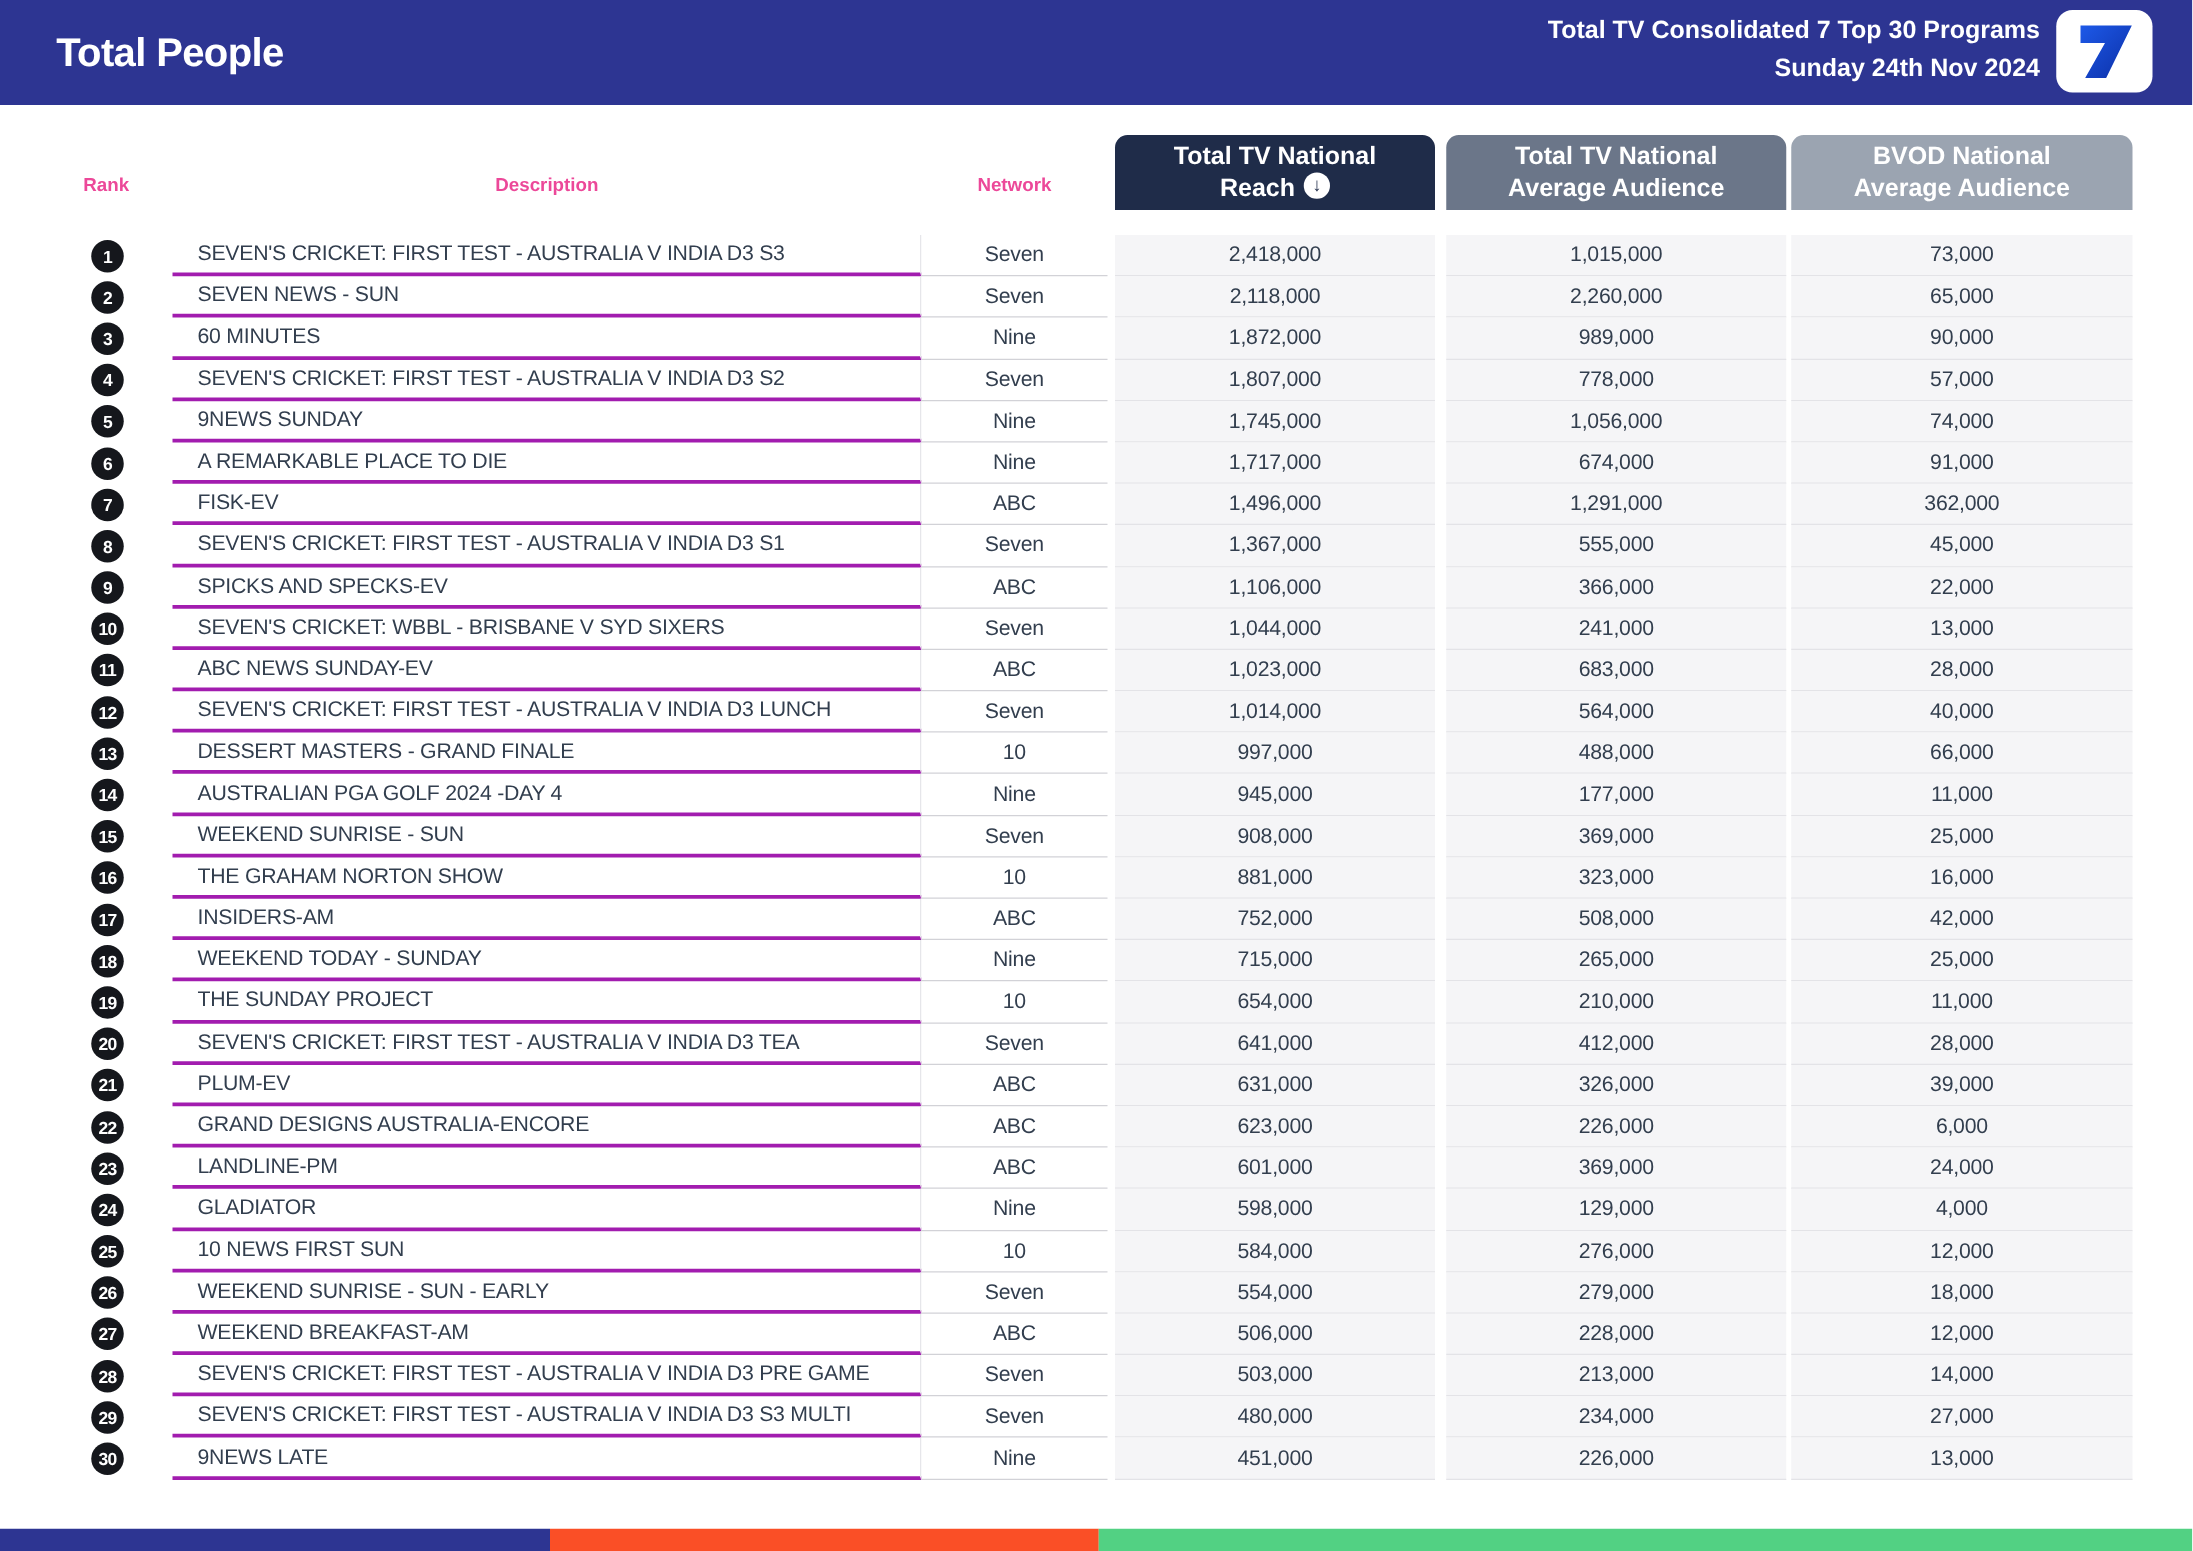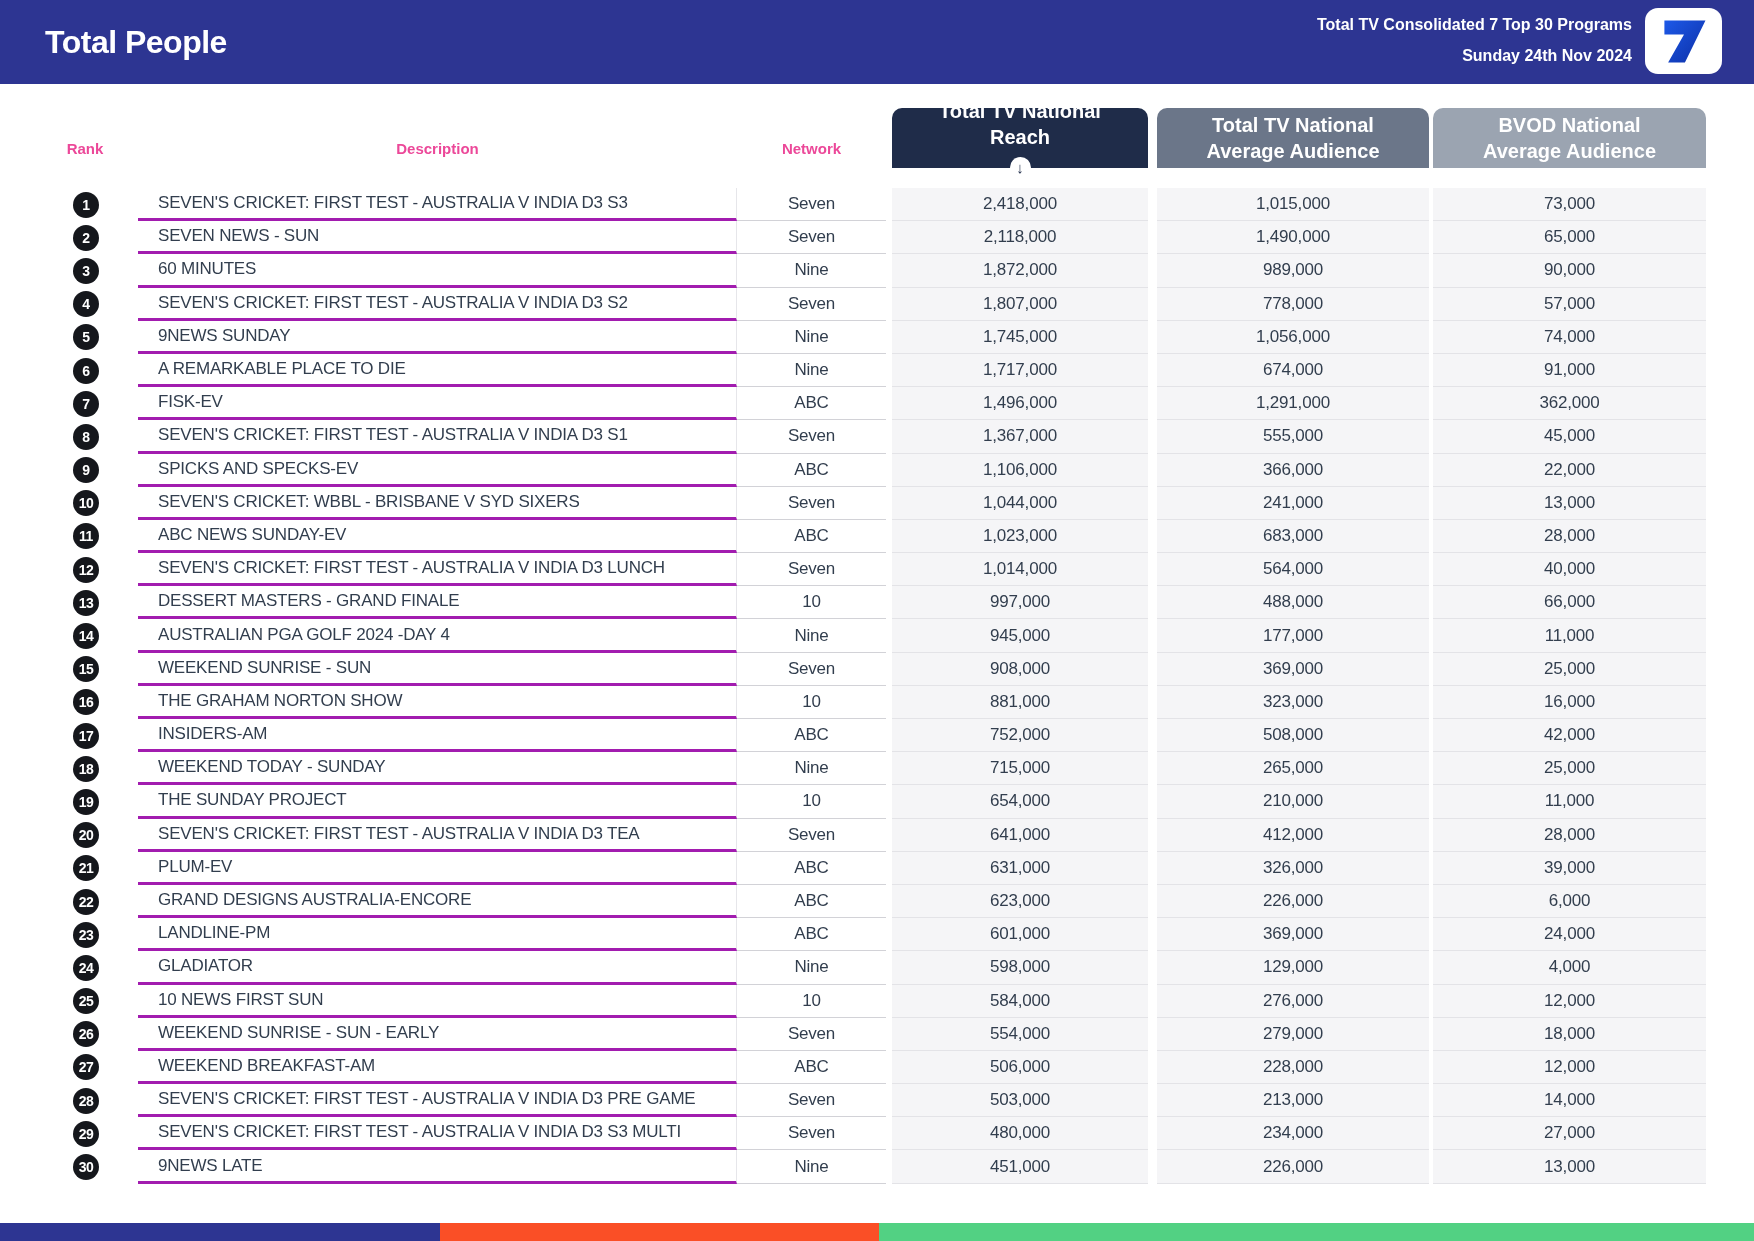--- a/index.html
+++ b/index.html
@@ -12,21 +12,21 @@
   .banner {
     position:absolute; left:0; top:0; width:1754px; height:84px;
     background:#2d3592;
   }
   .banner-title {
     position:absolute; left:45px; top:0; height:84px; line-height:84px;
     color:#fff; font-size:32px; font-weight:bold; letter-spacing:-0.5px;
   }
   .banner-right {
     position:absolute; right:122px; top:9px; text-align:right;
-    color:#fff; font-size:16px; font-weight:bold; line-height:31px;
+    color:#fff; font-size:20px; font-weight:bold; line-height:31px;
   }
   .seven-logo {
     position:absolute; right:32px; top:8px; width:77px; height:66px;
     background:#fff; border-radius:13px; display:flex; align-items:center; justify-content:center;
   }
   .seven-logo svg { width:56px; height:56px; }
 
   
   .grid {
     display:grid;
@@ -41,21 +41,21 @@
   }
   .th-rank { padding-left:32px; }
   .tab {
     height:60px; border-radius:10px 10px 0 0;
     display:flex; flex-direction:column; align-items:center; justify-content:center;
     color:#fff; font-size:20px; font-weight:bold; line-height:26px; text-align:center;
   }
   .tab-dark  { background:#1f2c49; }
   .tab-slate { background:#6b7689; }
   .tab-light { background:#9ba4b1; }
-  .tab-line2 { display:flex; align-items:center; gap:7px;flex-direction:column; }
+  .tab-line2 { display:flex; gap:7px; }
   .sort-circle {
     width:21px; height:21px; border-radius:50%; background:#fff;
     display:inline-flex; align-items:center; justify-content:center;
     color:#1f2c49; font-size:15px; font-weight:bold; line-height:1;
   }
 
   
   .tbody { position:absolute; left:0; top:188px; width:1754px; }
   .row { grid-auto-rows:33.2px; height:33.2px; }
   .cell { display:flex; align-items:center; color:#323e4e; font-size:17px; letter-spacing:-0.2px; }
@@ -147,21 +147,21 @@
 
       <div class="row grid">
         <div class="cell c-rank">
           <span class="rank-badge">2</span>
         </div>
         <div class="cell c-desc">SEVEN NEWS - SUN</div>
         <div class="cell c-net">Seven</div>
         <div></div>
         <div class="cell c-band">2,118,000</div>
         <div></div>
-        <div class="cell c-band">1,490,000</div>
+        <div class="cell c-band">2,260,000</div>
         <div></div>
         <div class="cell c-band">65,000</div>
         <div></div>
       </div>
 
       <div class="row grid">
         <div class="cell c-rank">
           <span class="rank-badge">3</span>
         </div>
         <div class="cell c-desc">60 MINUTES</div>

